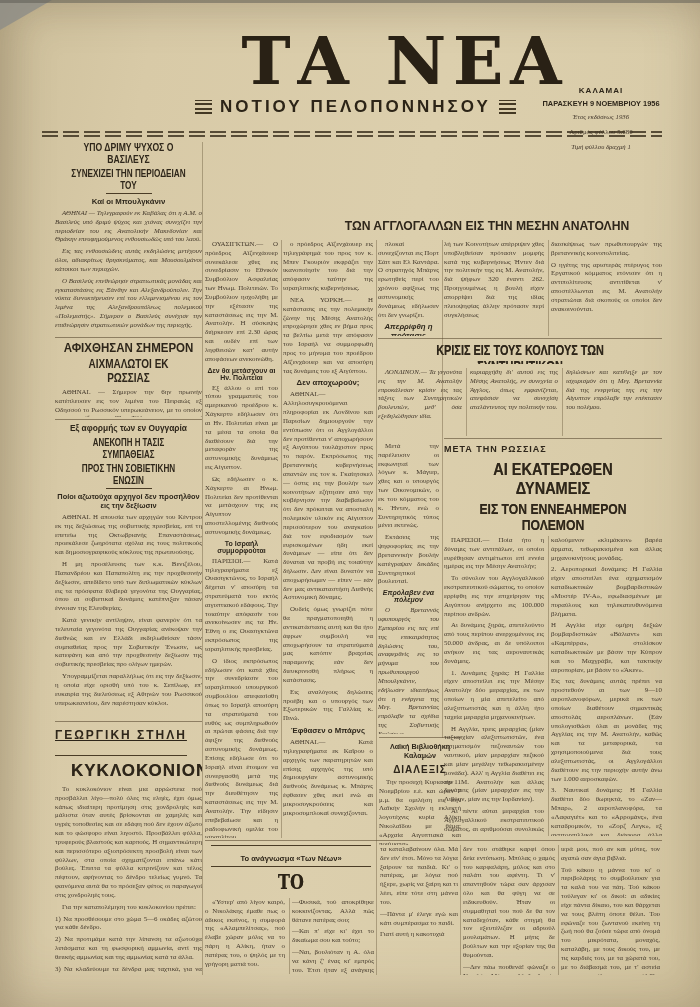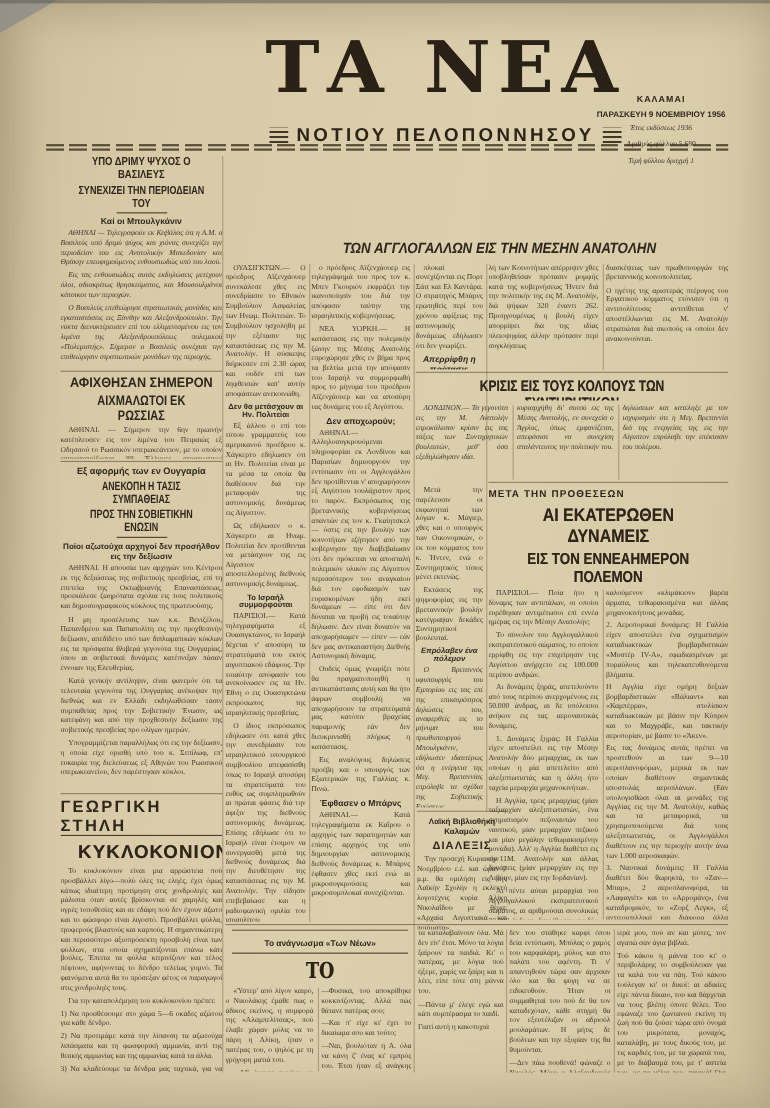--- a/index.html
+++ b/index.html
@@ -37,37 +37,37 @@
 </head>
 <body>
 
 <div id="page">
   <div class="corner"></div>
   <div class="edge-top"></div>
 
   <div class="abs" style="left:55px;top:28px;width:610px;height:106px;">
     <div class="abs ctr" style="left:140px;top:0;width:420px;">
       <div class="txshadow" style="font-family:'DejaVu Serif',serif;font-weight:bold;font-size:66px;line-height:1.02;letter-spacing:7px;color:#292115;transform:scaleY(.98);">ΤΑ ΝΕΑ</div>
-      <div style="display:flex;align-items:center;justify-content:center;gap:8px;margin-top:18px;">
+      <div style="display:flex;align-items:center;justify-content:flex-start;gap:8px;margin-top:2px;">
         <span class="stripes"></span>
         <span class="hd" style="font-size:17px;letter-spacing:3px;color:#2c2417;">ΝΟΤΙΟΥ ΠΕΛΟΠΟΝΝΗΣΟΥ</span>
         <span class="stripes"></span>
       </div>
     </div>
     <div class="abs ctr" style="left:482px;top:14px;width:128px;">
       <div class="hd smallcaps" style="font-size:8px;">ΚΑΛΑΜΑΙ</div>
       <div class="hd" style="font-size:7.4px;margin-top:4px;">ΠΑΡΑΣΚΕΥΗ 9 ΝΟΕΜΒΡΙΟΥ 1956</div>
       <div style="font-size:6.8px;font-style:italic;margin-top:5px;">Έτος εκδόσεως 1936</div>
       <div style="font-size:6.9px;margin-top:8px;">Αριθμός φύλλου 5.680</div>
       <div style="font-size:6.8px;font-style:italic;margin-top:8px;">Τιμή φύλλου δραχμή 1</div>
     </div>
   </div>
   <div class="dashrule dashes" style="left:42px;top:131px;width:620px;"></div>
 
-  <div class="abs colbox" style="left:261px;top:218px;width:386px;height:18px;font-style:italic;">
+  <div class="abs colbox" style="left:294px;top:218px;width:386px;height:18px;">
     <span class="hd sx" style="font-size:13.5px;text-align:center;transform:scaleX(.9);">ΤΩΝ ΑΓΓΛΟΓΑΛΛΩΝ ΕΙΣ ΤΗΝ ΜΕΣΗΝ ΑΝΑΤΟΛΗΝ</span>
   </div>
 
   <div class="abs colbox" style="left:55px;top:141px;width:147px;height:194px;">
     <span class="hd sx ctr" style="font-size:10.5px;transform:scaleX(.82);">ΥΠΟ ΔΡΙΜΥ ΨΥΧΟΣ Ο ΒΑΣΙΛΕΥΣ</span>
     <span class="hd sx ctr" style="font-size:10.5px;transform:scaleX(.78);margin-top:2px;">ΣΥΝΕΧΙΖΕΙ ΤΗΝ ΠΕΡΙΟΔΕΙΑΝ ΤΟΥ</span>
     <div class="mini-rule2"></div>
     <div class="sub">Καί οι Μπουλγκάνιν</div>
     <div class="pl ital">
         <p class="p">ΑΘΗΝΑΙ — Τηλεγραφούν εκ Καβάλας ότι η Α.Μ. ο Βασιλεύς υπό δριμύ ψύχος και χιόνας συνεχίζει την περιοδείαν του εις Ανατολικήν Μακεδονίαν και Θράκην επευφημούμενος ενθουσιωδώς υπό του λαού.</p>
@@ -95,21 +95,21 @@
     <div class="pl">
         <p class="p">ΑΘΗΝΑΙ. Η απουσία των αρχηγών του Κέντρου εκ της δεξιώσεως της σοβιετικής πρεσβείας, επί τη επετείω της Οκτωβριανής Επαναστάσεως, προεκάλεσε ζωηρότατα σχόλια εις τους πολιτικούς και δημοσιογραφικούς κύκλους της πρωτευούσης.</p>
         <p class="p">Η μη προσέλευσις των κ.κ. Βενιζέλου, Παπανδρέου και Παπαπολίτη εις την προχθεσινήν δεξίωσιν, απεδίδετο υπό των διπλωματικών κύκλων εις τα πρόσφατα θλιβερά γεγονότα της Ουγγαρίας, όπου αι σοβιετικαί δυνάμεις κατέπνιξαν πάσαν έννοιαν της Ελευθερίας.</p>
         <p class="p">Κατά γενικήν αντίληψιν, είναι φανερόν ότι τα τελευταία γεγονότα της Ουγγαρίας ανέκοψαν την διεθνώς και εν Ελλάδι εκδηλωθείσαν τάσιν συμπαθείας προς την Σοβιετικήν Ένωσιν, ως κατεφάνη και από την προχθεσινήν δεξίωσιν της σοβιετικής πρεσβείας προ ολίγων ημερών.</p>
         <p class="p">Υπογραμμίζεται παραλλήλως ότι εις την δεξίωσιν, η οποία είχε ορισθή υπό του κ. Σεπίλωφ, επ' ευκαιρία της διελεύσεως εξ Αθηνών του Ρωσσικού υπερωκεανείου, δεν παρέστησαν κύκλοι.</p>
       </div>
   </div>
 
   <div class="hrule" style="left:55px;top:721px;width:147px;"></div>
   <div class="abs colbox" style="left:55px;top:725px;width:147px;height:250px;">
-    <div class="hd" style="font-size:15px;letter-spacing:2px;border-bottom:1px solid #4a3c26;display:inline-block;padding-bottom:0;">ΓΕΩΡΓΙΚΗ ΣΤΗΛΗ</div>
+    <div class="hd" style="font-size:12px;letter-spacing:2px;border-bottom:1px solid #4a3c26;display:inline-block;padding-bottom:13px;text-decoration:underline;">ΓΕΩΡΓΙΚΗ ΣΤΗΛΗ</div>
     <div class="hd txshadow" style="font-size:17px;letter-spacing:1px;margin:5px 16px 4px;">ΚΥΚΛΟΚΟΝΙΟΝ</div>
     <div class="pl">
         <p class="p">Το κυκλοκόνιον είναι μια αρρώστεια πού προσβάλλει λίγο—πολύ όλες τις εληές, έχει όμως κάπως ιδιαίτερη προτίμηση στις χονδροληές και μάλιστα όταν αυτές βρίσκονται σε χαμηλές και υγρές τοποθεσίες και σε εδάφη πού δεν έχουν άζωτο και το φώσφορο είναι λιγοστό. Προσβάλλει φύλλα, τρυφερούς βλαστούς και καρπούς. Η σημαντικώτερη και περισσότερο αξιοπρόσεκτη προσβολή είναι των φύλλων, στα οποία σχηματίζονται επάνω κάτι βούλες. Έπειτα τα φύλλα κιτρινίζουν και τέλος πέφτουν, αφήνοντας το δένδρο τελείως γυμνό. Τα φαινόμενα αυτά θα το πρόσεξαν φέτος οι παραγωγοί στις χονδροληές τους.</p>
         <p class="p">Για την καταπολέμηση του κυκλοκονίου πρέπει:</p>
       </div>
     <div class="pl noindent">
         <p class="p">1) Να προσθέσουμε στο χώμα 5—6 οκάδες αζώτου για κάθε δένδρο.</p>
         <p class="p">2) Να προτιμάμε κατά την λίπανση τα αζωτούχα λιπάσματα και τη φωσφορική αμμωνία, αντί της θειικής αμμωνίας και της αμμωνίας κατά τα άλλα.</p>
         <p class="p">3) Να κλαδεύουμε τα δένδρα μας ταχτικά, για να αερίζωνται και να φωτίζωνται και γενικά να τα περιποιούμαστε καλά.</p>
       </div>
@@ -204,21 +204,21 @@
   <div class="abs colbox ctr" style="left:379px;top:737px;width:82px;height:103px;border-top:1px solid rgba(80,64,40,.55);padding-top:4px;">
     <div class="hd" style="font-size:7.2px;">Λαϊκή Βιβλιοθήκη Καλαμών</div>
     <div class="hd" style="font-size:10px;letter-spacing:1px;margin:4px 0 3px;">ΔΙΑΛΕΞΙΣ</div>
     <div class="pl" style="text-align:justify;font-size:6.4px;">
         <p class="p">Την προσεχή Κυριακήν 11 Νοεμβρίου ε.έ. και ώραν 7 μ.μ. θα ομιλήση εις την Λαϊκήν Σχολήν η εκλεκτή λογοτέχνις κυρία Αλίκη Νικολαΐδου με θέμα: «Αρχαία Αιγυπτιακά και ποιήματα».</p>
       </div>
   </div>
 
   <div class="hrule" style="left:444px;top:438px;width:218px;"></div>
   <div class="abs colbox" style="left:444px;top:444px;width:218px;height:88px;">
-    <div class="hd" style="font-size:9px;letter-spacing:1px;">ΜΕΤΑ ΤΗΝ ΠΡΟΘΕΣΕΩΝ</div>
+    <div class="hd" style="font-size:9px;letter-spacing:1px;">ΜΕΤΑ ΤΗΝ ΡΩΣΣΙΑΣ</div>
     <span class="hd sx txshadow" style="font-size:16.5px;text-align:center;transform:scaleX(.88);margin-top:6px;">ΑΙ ΕΚΑΤΕΡΩΘΕΝ ΔΥΝΑΜΕΙΣ</span>
     <span class="hd sx txshadow" style="font-size:14.5px;text-align:center;transform:scaleX(.84);margin-top:3px;">ΕΙΣ ΤΟΝ ΕΝΝΕΑΗΜΕΡΟΝ ΠΟΛΕΜΟΝ</span>
 
   </div>
   <div class="abs colbox" style="left:444px;top:536px;width:100px;height:300px;">
     <div class="pl">
         <p class="p">ΠΑΡΙΣΙΟΙ.— Ποία ήτο η δύναμις των αντιπάλων, οι οποίοι ευρέθησαν αντιμέτωποι επί εννέα ημέρας εις την Μέσην Ανατολήν;</p>
         <p class="p">Το σύνολον του Αγγλογαλλικού εκστρατευτικού σώματος, το οποίον ερρίφθη εις την επιχείρησιν της Αιγύπτου ανήρχετο εις 100.000 περίπου ανδρών.</p>
         <p class="p">Αι δυνάμεις ξηράς, απετελούντο από τους περίπου ανερχομένους εις 50.000 άνδρας, αι δε υπόλοιποι ανήκον εις τας αεροναυτικάς δυνάμεις.</p>
         <p class="p">1. Δυνάμεις ξηράς: Η Γαλλία είχεν αποστείλει εις την Μέσην Ανατολήν δύο μεραρχίας, εκ των οποίων η μία απετελείτο από αλεξιπτωτιστάς και η άλλη ήτο ταχεία μεραρχία μηχανοκινήτων.</p>

